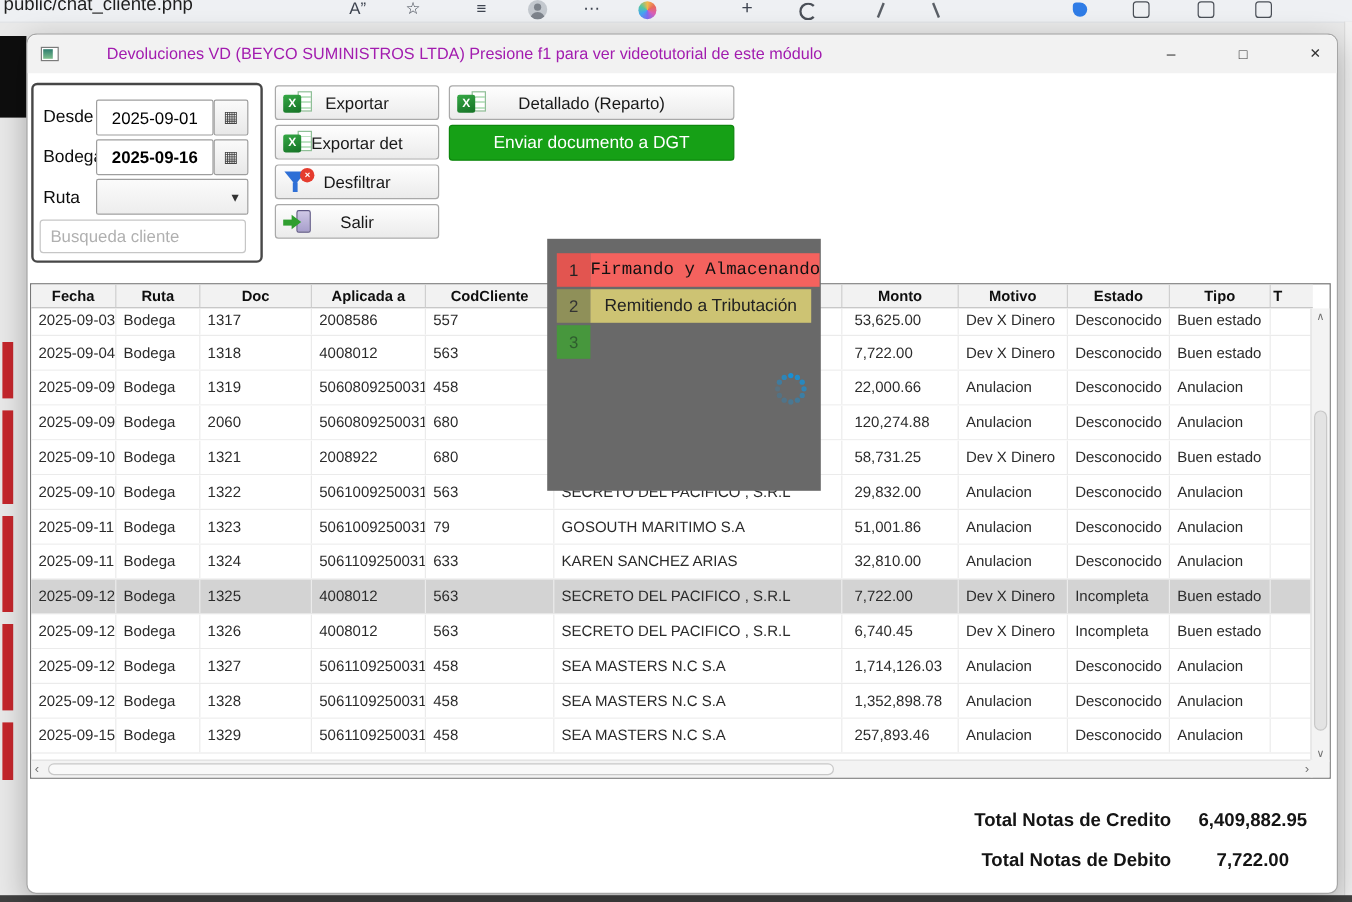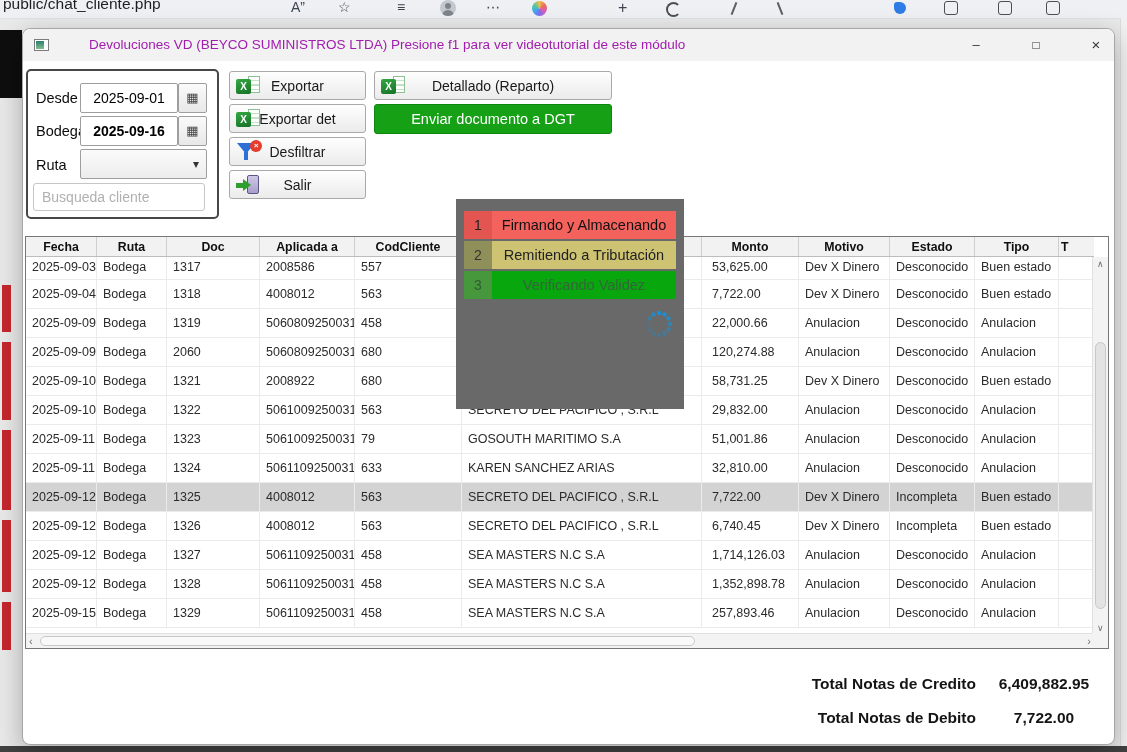--- a/index.html
+++ b/index.html
@@ -92,21 +92,21 @@
   .hscroll .rightA{right:3px;top:1px;font-size:11px;}
   .corner{position:absolute;right:0;bottom:0;width:16px;height:15px;background:#f3f3f3;}
 
   
   .overlay{position:absolute;left:433px;top:170px;width:228px;height:210px;background:#696969;z-index:5;}
   .step{position:absolute;left:8px;width:212px;height:28px;display:flex;}
   .s1{top:12px}.s2{top:42px}.s3{top:72px}
   .snum{width:28px;flex:none;display:flex;align-items:center;justify-content:center;font-size:14px;}
   .slabel{flex:1;display:flex;align-items:center;justify-content:center;font-size:14.5px;white-space:nowrap;}
   .s1 .snum{background:#e25550;color:#222;}
-  .s1 .slabel{background:#f4625e;color:#111;}
+  .s1 .slabel{background:#f4625e;color:#111;font-family:Liberation Mono, monospace;}
   .s2 .snum{background:#8f9059;color:#333;}
   .s2 .slabel{background:#cdc373;color:#222;}
   .s3 .snum{background:#47973d;color:#2f5d2f;}
   .s3 .slabel{background:#07a70d;color:#34663a;}
   .spinner{position:absolute;left:188px;top:110px;}
 
   
   .trowt{position:absolute;left:678px;width:406px;height:20px;display:flex;font-weight:bold;font-size:15.5px;color:#141414;}
   .trowt .tlabel{width:275px;text-align:right;line-height:20px;}
   .trowt .tvalue{width:126px;margin-left:5px;text-align:center;line-height:20px;}
@@ -415,21 +415,20 @@
       <div class="step s1">
         <span class="snum">1</span>
         <span class="slabel">Firmando y Almacenando</span>
       </div>
       <div class="step s2">
         <span class="snum">2</span>
         <span class="slabel">Remitiendo a Tributación</span>
       </div>
       <div class="step s3">
         <span class="snum">3</span>
-        <span class="slabel">Verificando Validez</span>
       </div>
       <svg class="spinner" width="30" height="30" viewBox="0 0 30 30">
         <g fill="#1890d5">
           <circle cx="15" cy="4" r="2.2" opacity="1"></circle>
           <circle cx="20.5" cy="5.5" r="2.2" opacity="0.9"></circle>
           <circle cx="24.5" cy="9.5" r="2.2" opacity="0.8"></circle>
           <circle cx="26" cy="15" r="2.2" opacity="0.7"></circle>
           <circle cx="24.5" cy="20.5" r="2.2" opacity="0.55"></circle>
           <circle cx="20.5" cy="24.5" r="2.2" opacity="0.45"></circle>
           <circle cx="15" cy="26" r="2.2" opacity="0.38"></circle>

